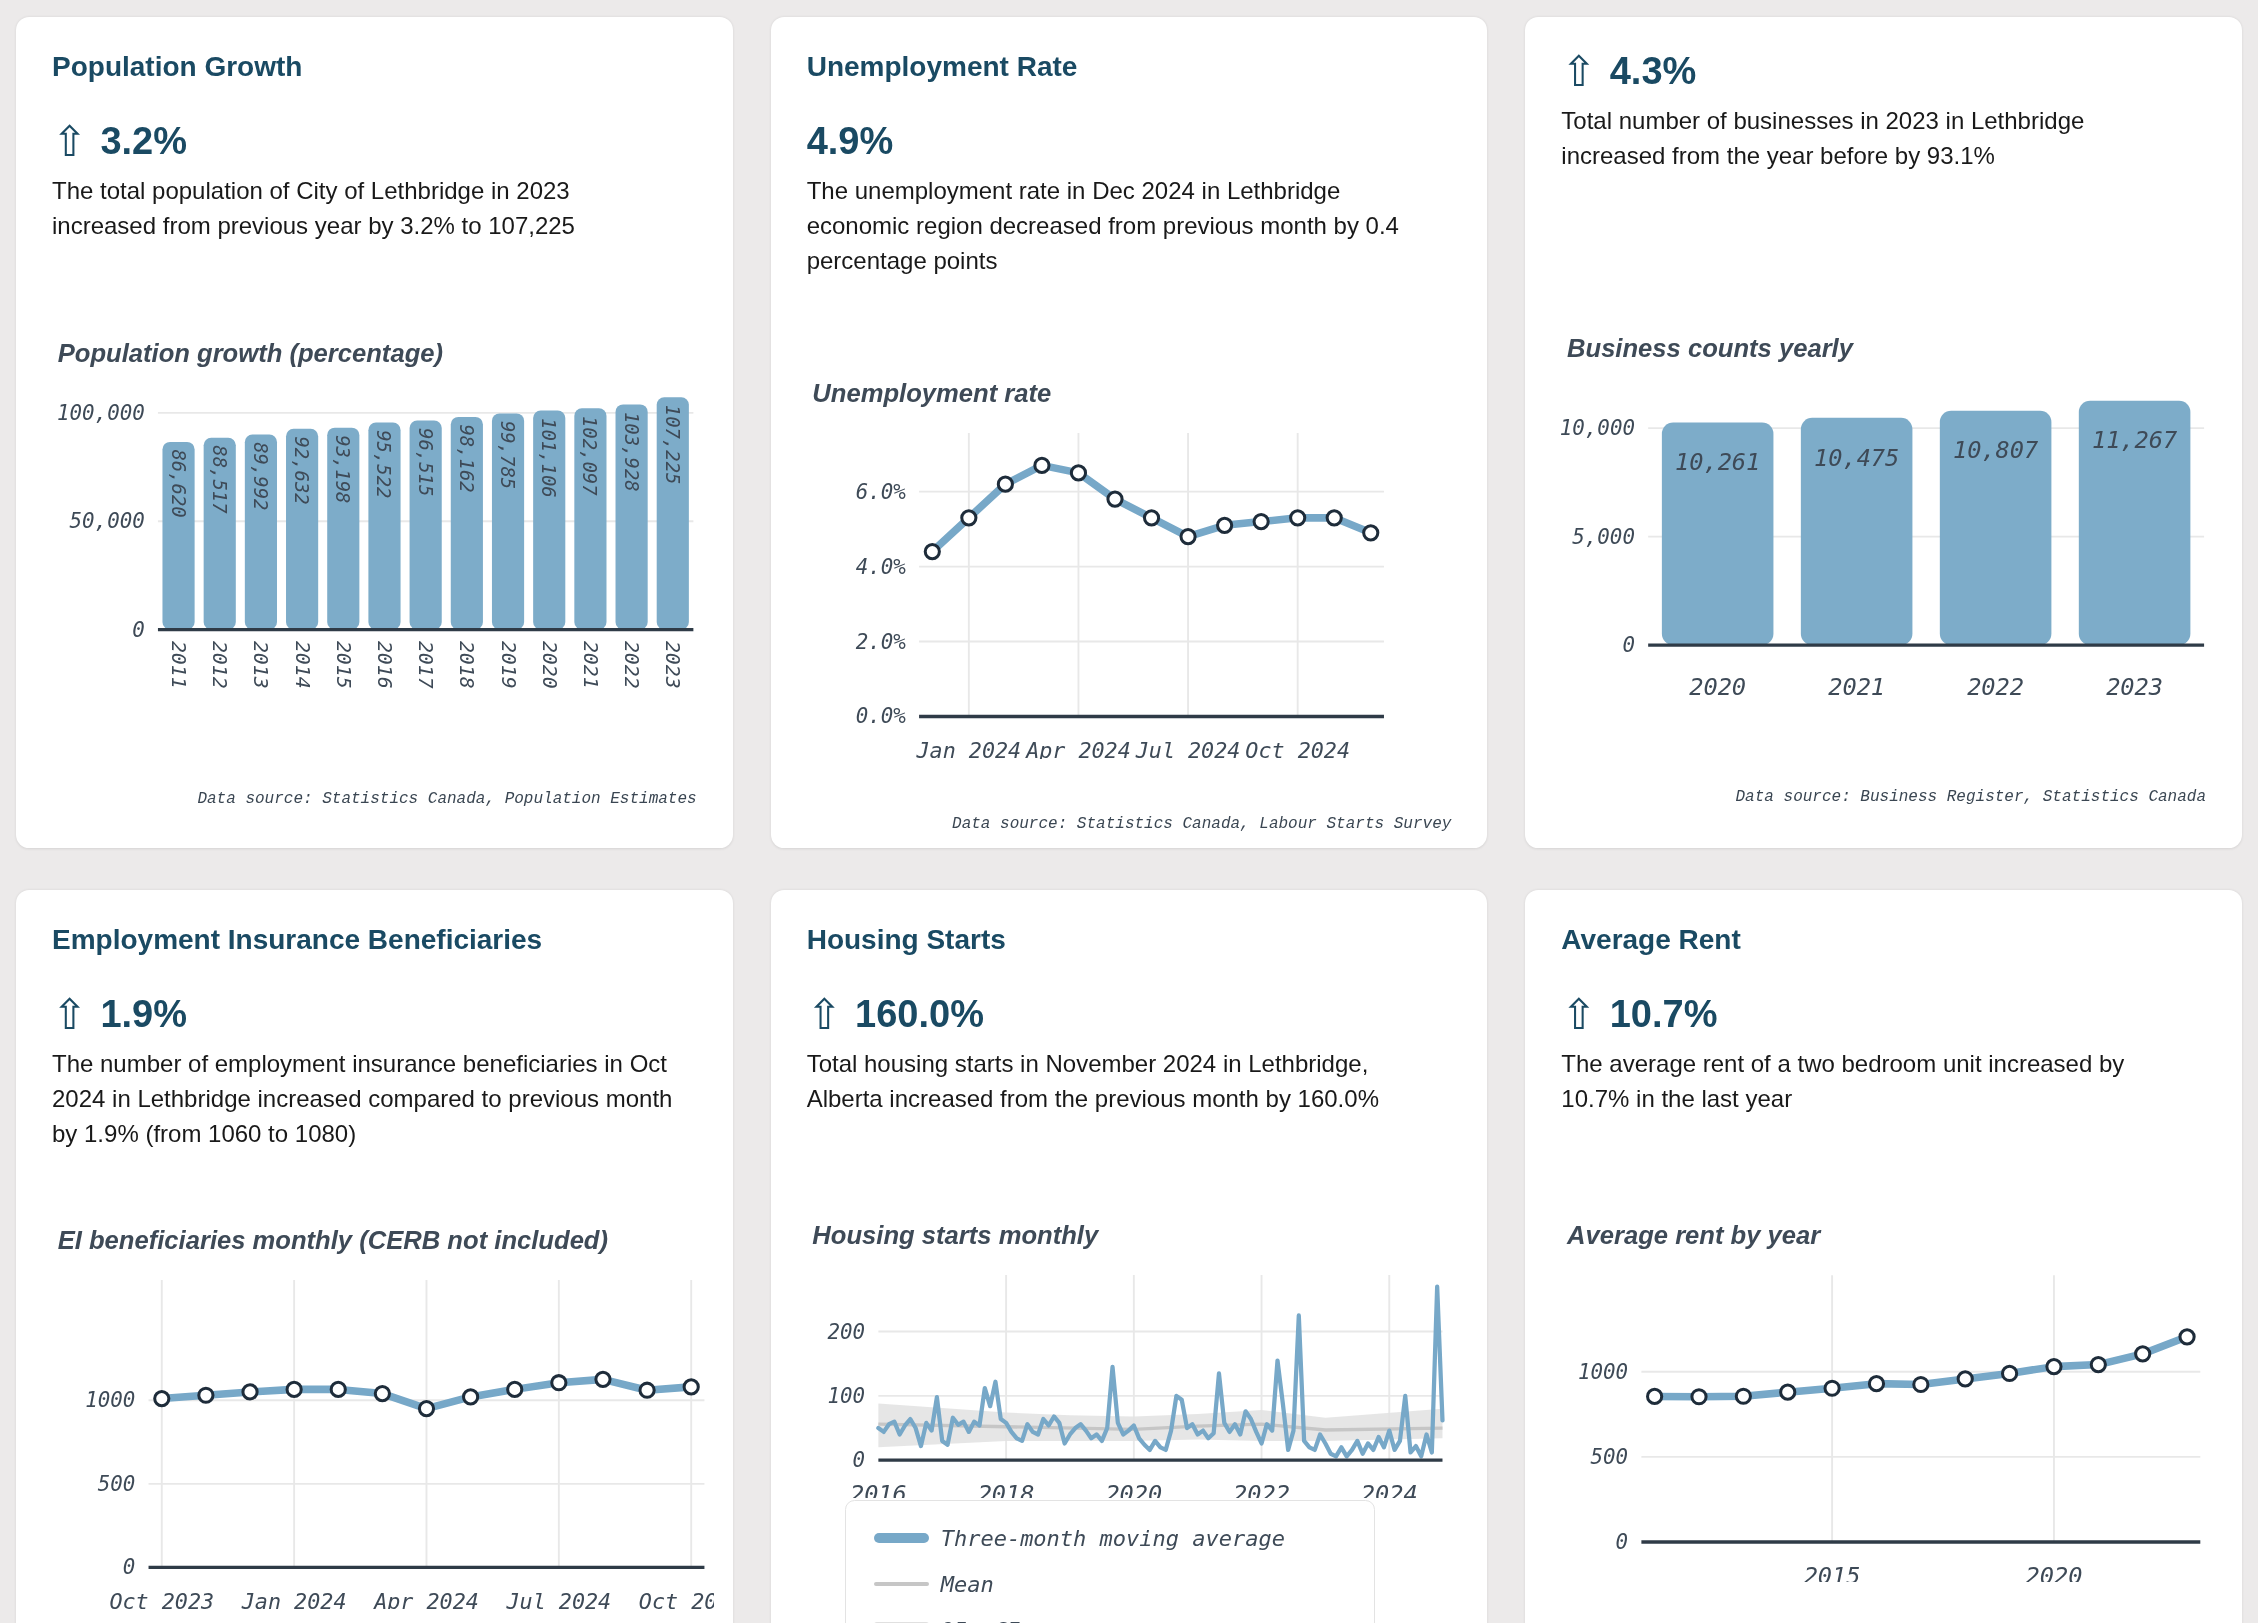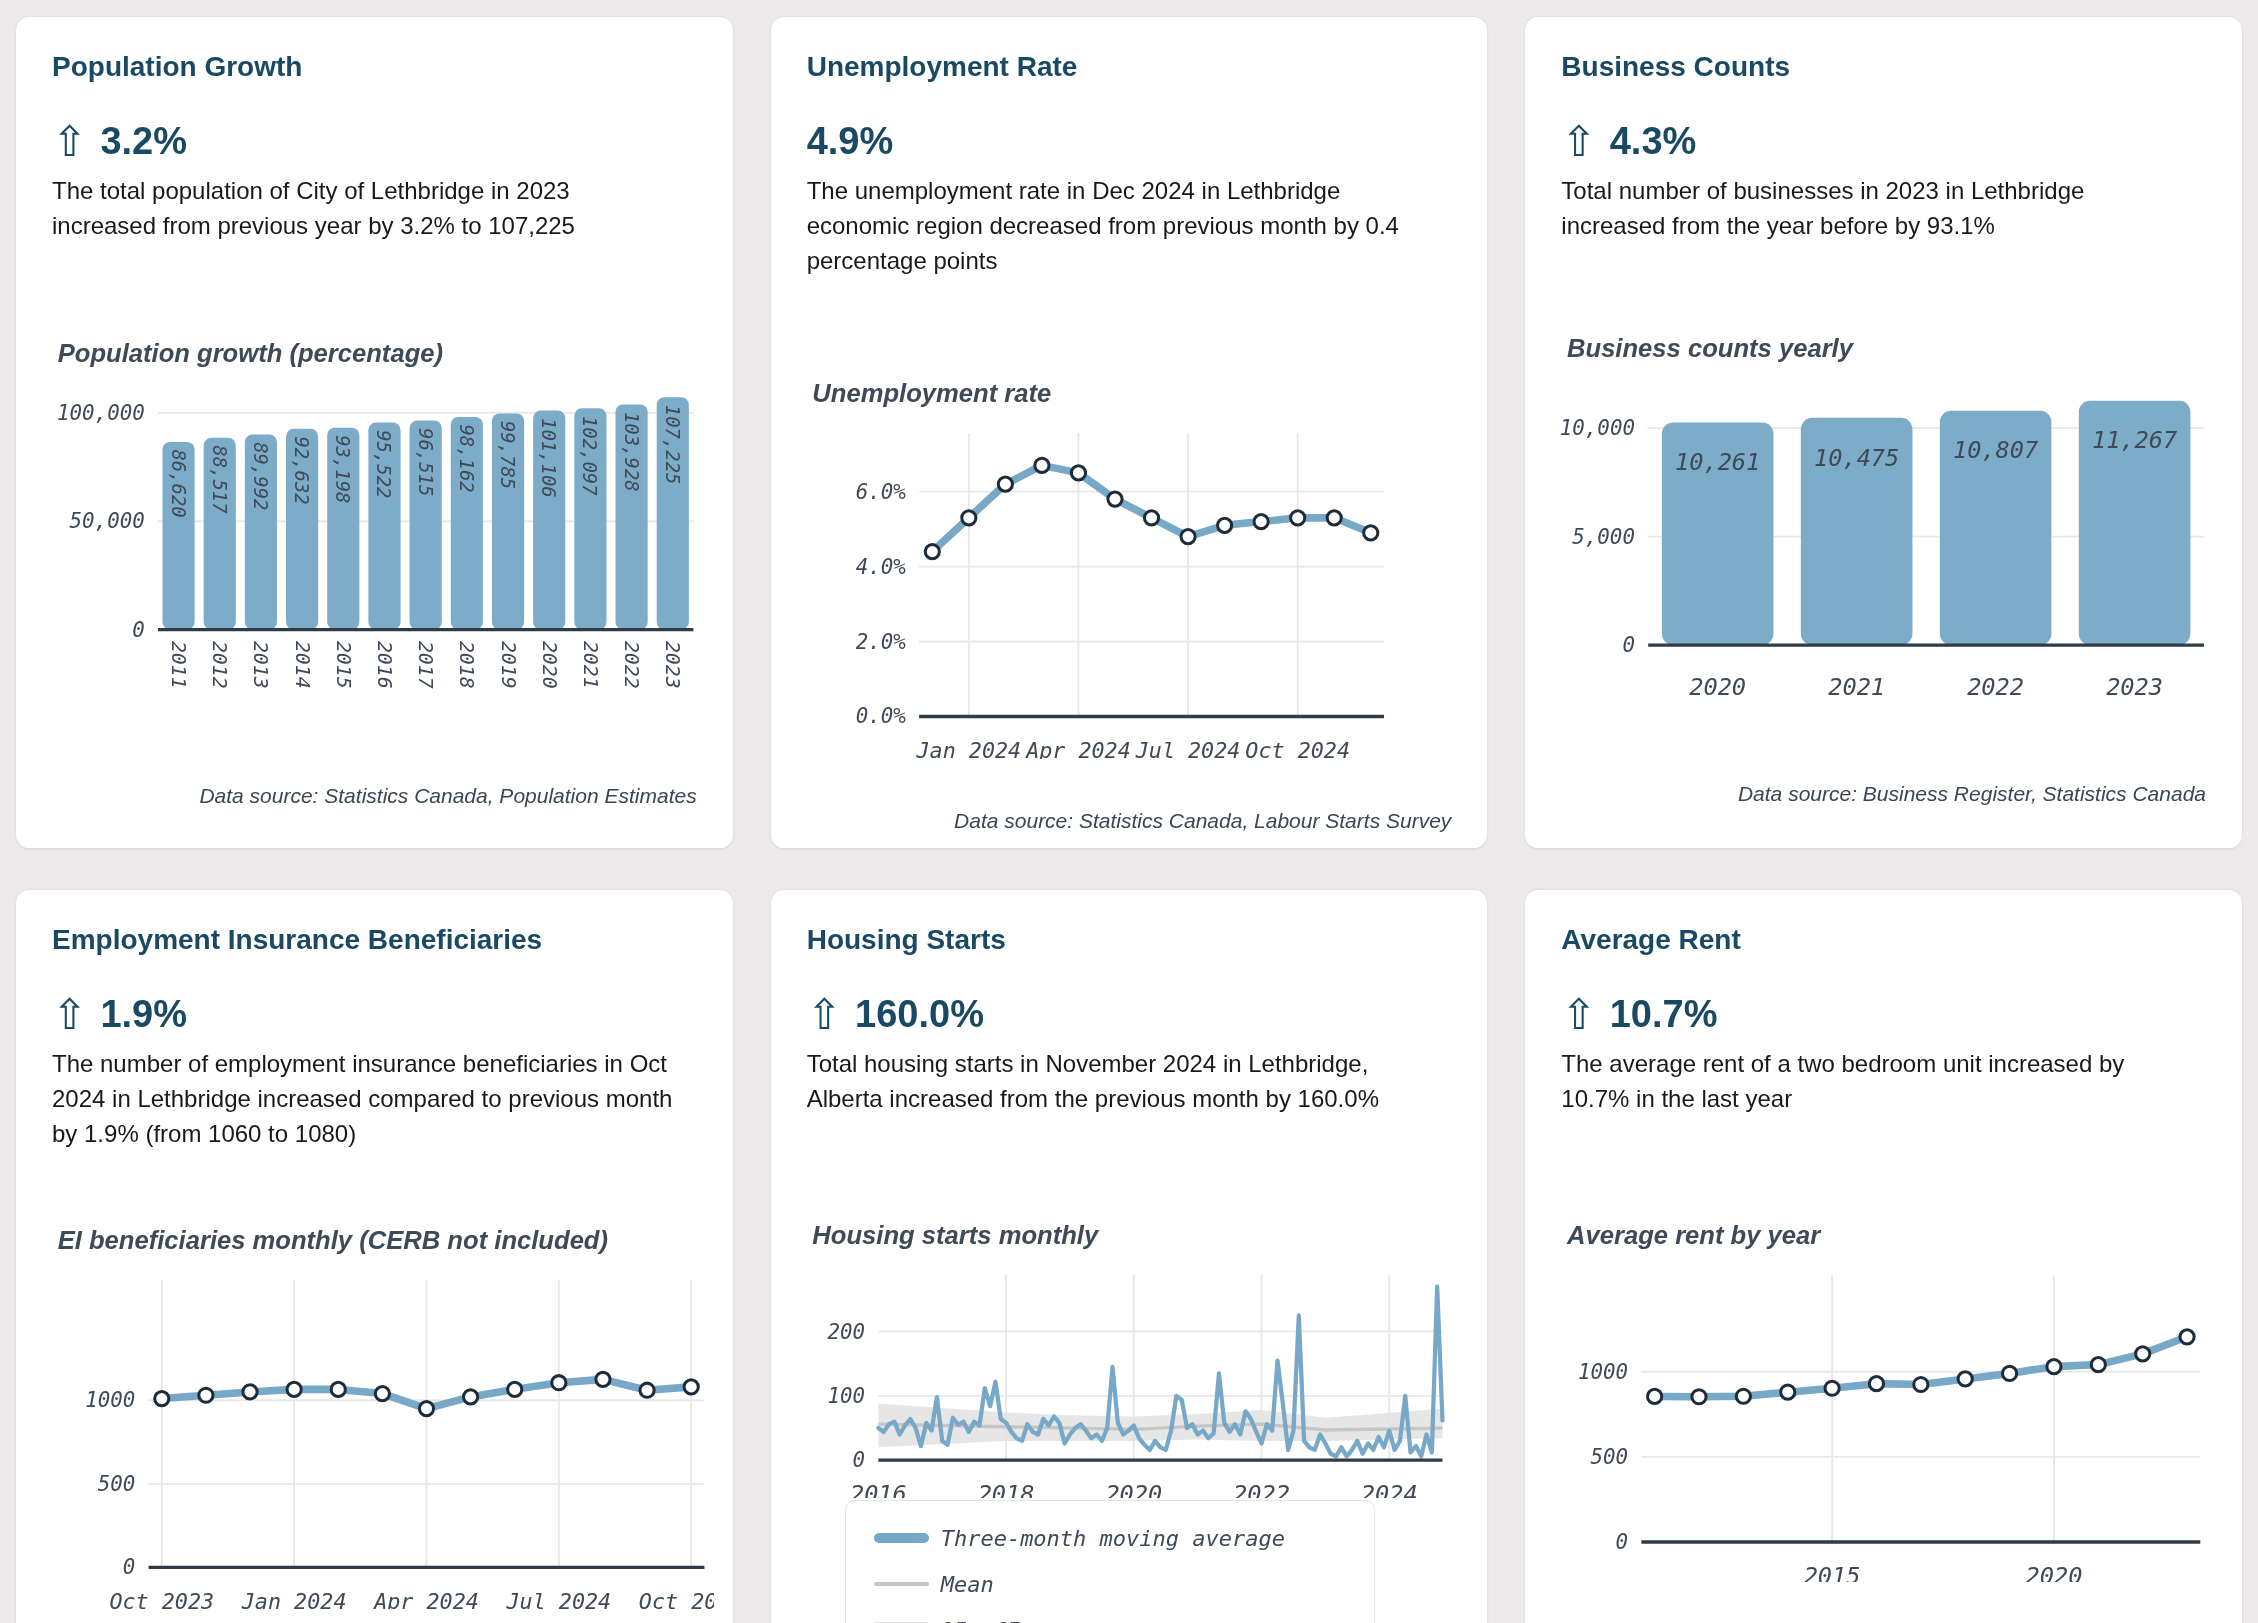--- a/index.html
+++ b/index.html
@@ -12,21 +12,21 @@
   .card.row1{height:831px;}
   .card.row2{height:1041px;}
   .card-title{margin:0 0 38px 0;font-size:28px;font-weight:600;color:#1A4A63;}
   .stat{display:flex;align-items:center;gap:13.2px;margin:0 0 11.4px 0;
         font-size:38px;font-weight:700;color:#1A4A63;line-height:1.1;}
   .arrow{font-size:42px;font-weight:400;line-height:1;}
   .desc{margin:0;font-size:24px;line-height:1.45;color:#191919;max-width:625px;}
   .cw{position:absolute;left:36px;right:36px;font-style:italic;}
   .t1{top:322px}.t2{top:362px}.t3{top:317px}.t4{top:336px}.t5{top:331px}.t6{top:331px}
   .chart-title{margin:0 0 24.6px 5.7px;font-size:25.6px;font-weight:700;color:#3E4A57;}
-  .source{position:absolute;right:36px;margin:0;font-size:21px;font-style:italic;color:#3A4652;}
+  .source{position:absolute;right:36px;margin:0;font-size:16px;font-style:italic;color:#3A4652;font-family:Liberation Mono, monospace;}
   .s1{bottom:40px}.s2{bottom:15px}.s3{bottom:42px}
   svg text{font-family:"DejaVu Sans Mono",monospace;fill:#3E4A57;}
   .legend{position:absolute;top:279px;left:38px;width:530px;box-sizing:border-box;
           background:rgba(255,255,255,0.86);border:1.9px solid #E3E3E3;border-radius:9.5px;
           padding:24.6px 28px;display:flex;flex-direction:column;gap:21px;}
   .lrow{display:flex;align-items:center;gap:12px;font-family:"DejaVu Sans Mono",monospace;
         font-size:22px;color:#3E4A57;}
   .sw{display:inline-block;width:55px;flex:0 0 55px;}
   .swb{height:10.4px;background:#77A8C8;border-radius:5.7px;}
   .swm{height:4.7px;background:#C6C6C6;border-radius:2.8px;}
@@ -137,21 +137,20 @@
             <text x="170.66666666666666" y="336" text-anchor="middle" font-size="23" dominant-baseline="central" fill="#3E4A57">Jan 2024</text>
             <text x="286.66666666666663" y="336" text-anchor="middle" font-size="23" dominant-baseline="central" fill="#3E4A57">Apr 2024</text>
             <text x="402.6666666666667" y="336" text-anchor="middle" font-size="23" dominant-baseline="central" fill="#3E4A57">Jul 2024</text>
             <text x="518.6666666666667" y="336" text-anchor="middle" font-size="23" dominant-baseline="central" fill="#3E4A57">Oct 2024</text>
           </svg>
       </div>
       <p class="source s2">Data source: Statistics Canada, Labour Starts Survey</p>
     </section>
 
     <section class="card row1">
-      <h2 class="card-title">Business Counts</h2>
       <div class="stat">
         <span class="arrow">⇧</span>
         <span>4.3%</span>
       </div>
       <p class="desc">Total number of businesses in 2023 in Lethbridge increased from the year before by 93.1%</p>
       <div class="cw t3">
         <h3 class="chart-title">Business counts yearly</h3>
         <svg width="648" height="312" viewBox="0 0 685 330">
             <text x="78" y="272" text-anchor="end" font-size="22" dominant-baseline="central">0</text>
             <line x1="92" x2="680" y1="157.2417517509071" y2="157.2417517509071" stroke="#E8E8E8" stroke-width="2"></line>

